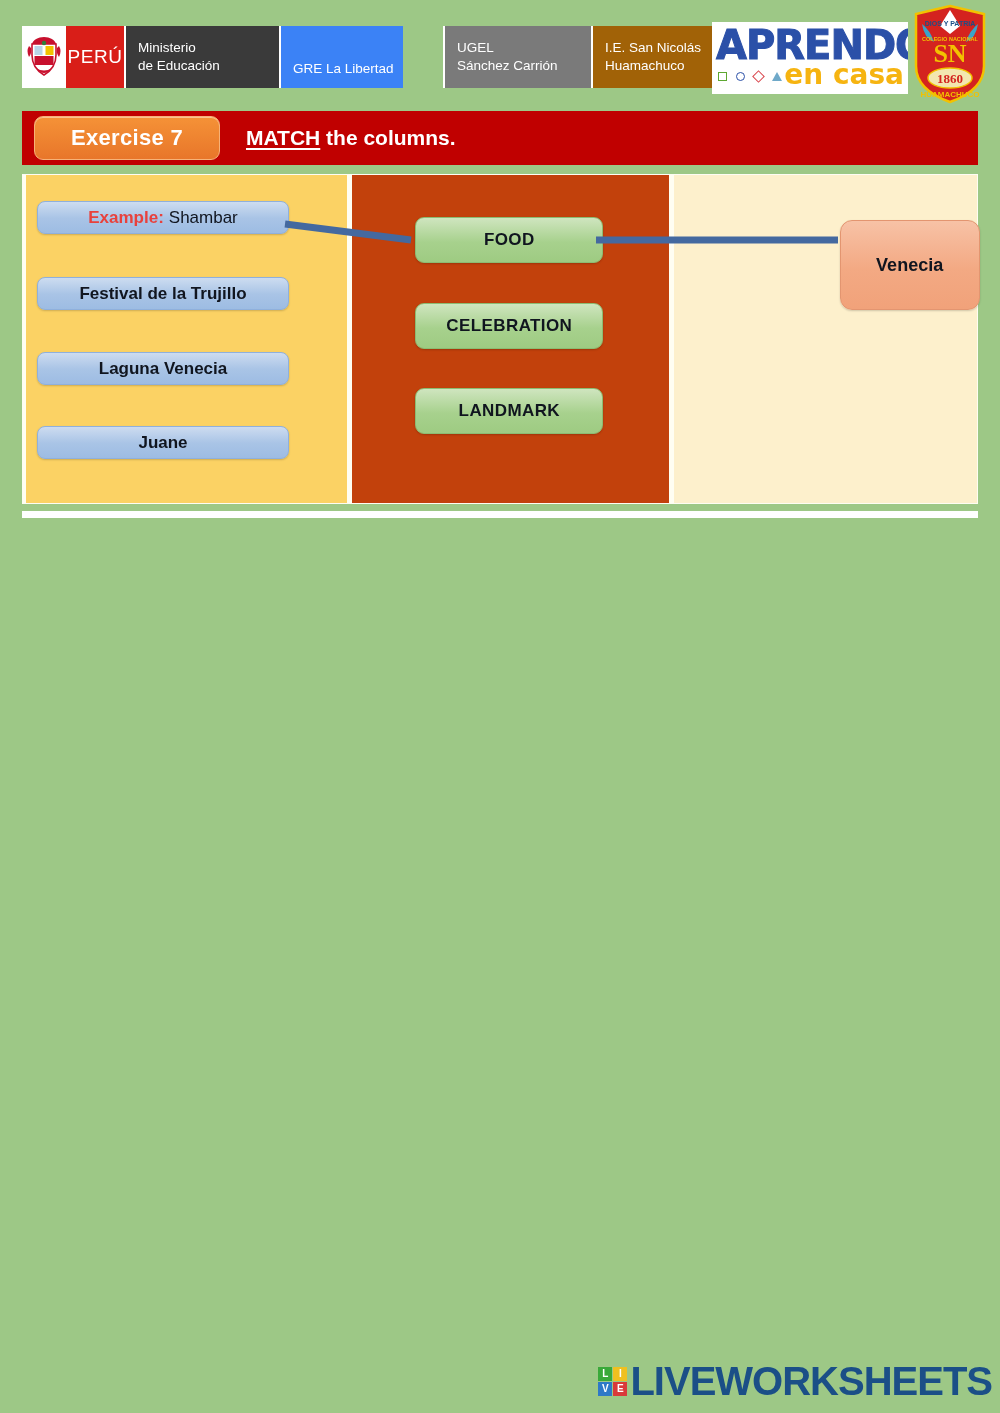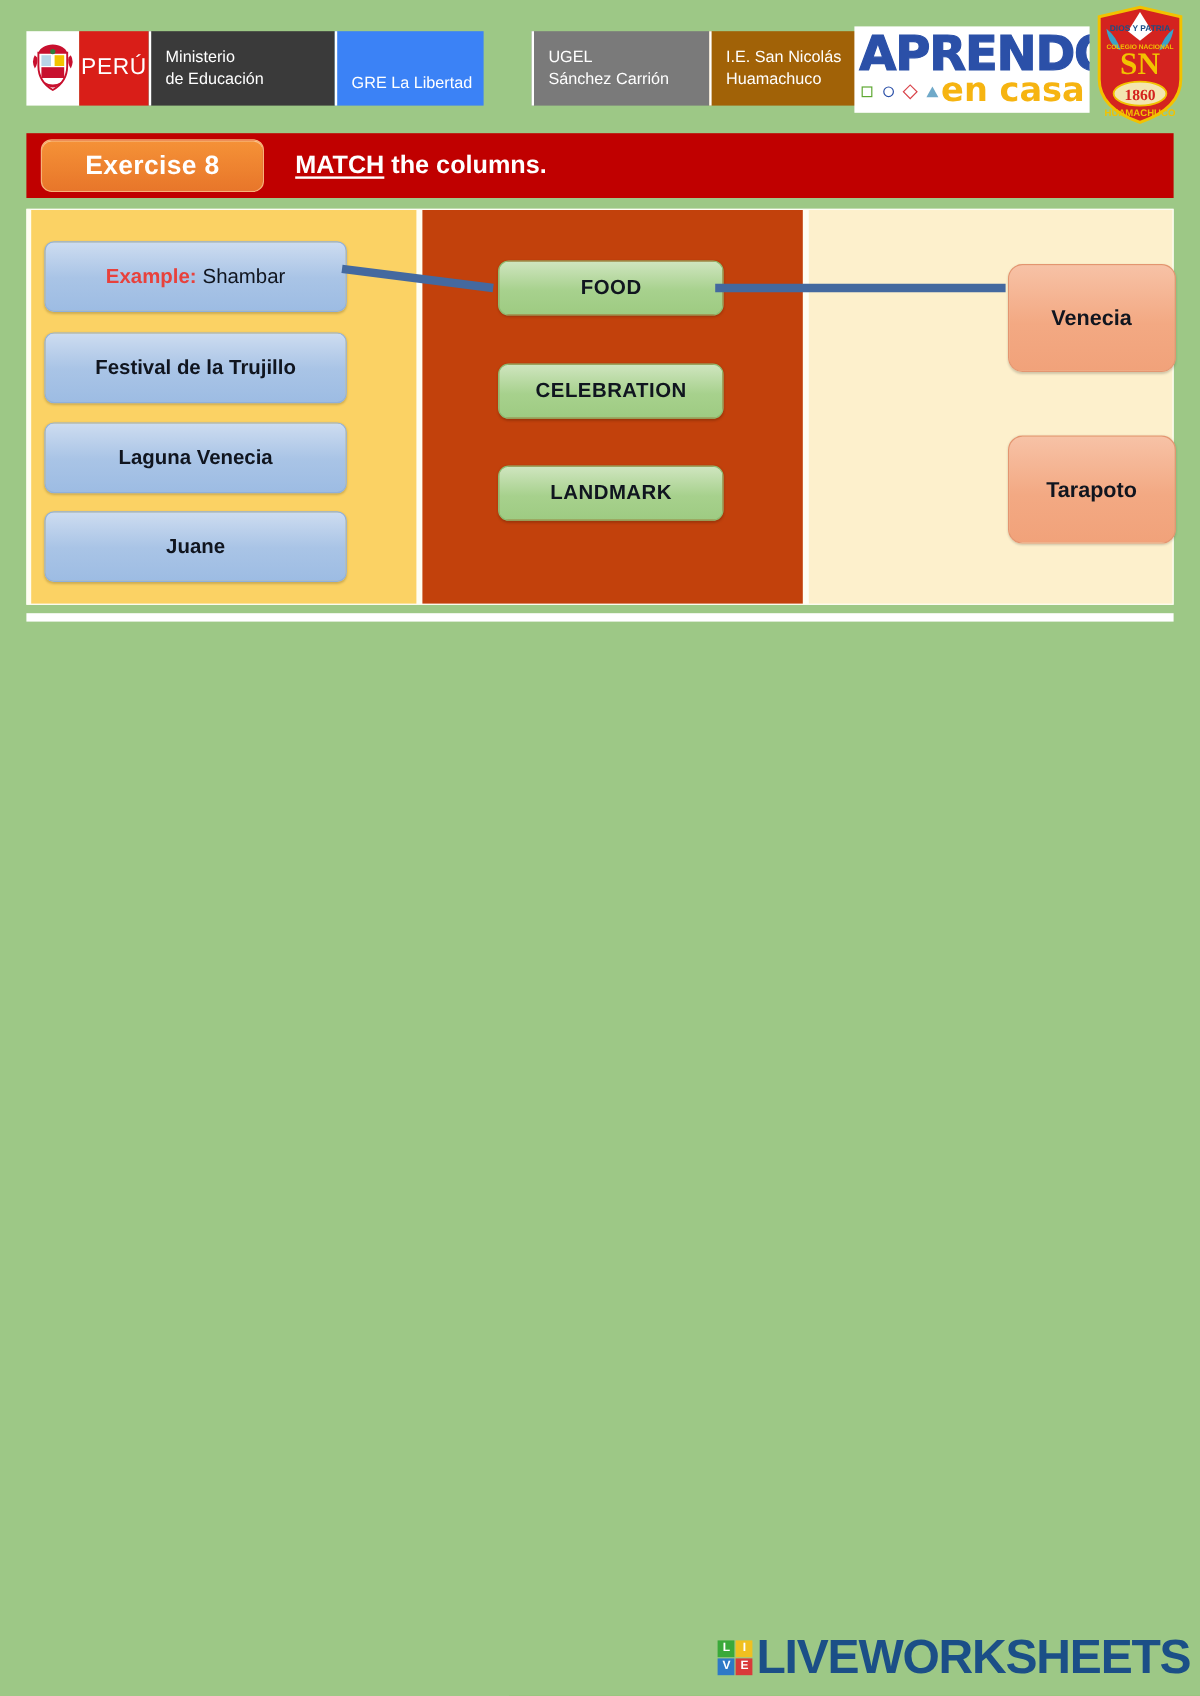--- a/index.html
+++ b/index.html
@@ -118,21 +118,21 @@
   .col-a { width: 322px; background: #fbd264; margin-left: 3px; }
   .col-b { width: 317px; background: #c2410c; margin-left: 5px; }
   .col-c { width: 304px; background: #fdf0cc; margin-left: 5px; }
 
   .card {
     position: absolute; display: flex; align-items: center; justify-content: center;
     font-weight: bold; color: #10151f; text-align: center;
     box-shadow: 0 1px 2px rgba(0,0,0,.18);
   }
   .card-blue {
-    width: 252px; height: 59px; left: 11px; border-radius: 8px;
+    width: 252px; height: 33px; left: 11px; border-radius: 8px;
     background: linear-gradient(180deg, #cddcf0 0%, #a9c4e6 52%, #9dbce3 100%);
     border: 1px solid #8fb0dc; font-size: 17px;
   }
   .card-green {
     width: 188px; height: 46px; left: 63px; border-radius: 9px;
     background: linear-gradient(180deg, #cfe5bf 0%, #a7d18d 55%, #9ecb82 100%);
     border: 1px solid #8cbc72; font-size: 17px; letter-spacing: .4px;
   }
   .card-orange {
     width: 140px; height: 90px; left: 166px; border-radius: 12px;
@@ -244,21 +244,21 @@
         <text x="40" y="37" text-anchor="middle" font-family="Liberation Sans, sans-serif" font-size="5.5" font-weight="bold" fill="#f2c200">COLEGIO NACIONAL</text>
         <text x="40" y="58" text-anchor="middle" font-family="Liberation Serif, serif" font-size="26" font-weight="bold" fill="#f2c200">SN</text>
         <ellipse cx="40" cy="74" rx="22" ry="10" fill="#f3e6b0" stroke="#f2c200" stroke-width="1.5"></ellipse>
         <text x="40" y="79" text-anchor="middle" font-family="Liberation Serif, serif" font-size="13" font-weight="bold" fill="#d4231f">1860</text>
         <text x="40" y="93" text-anchor="middle" font-family="Liberation Sans, sans-serif" font-size="8" font-weight="bold" fill="#f2c200">HUAMACHUCO</text>
       </svg>
     </div>
   </div>
 
   <div class="exercise-bar">
-    <div class="exercise-badge">Exercise 8</div>
+    <div class="exercise-badge">Exercise 7</div>
     <div class="exercise-instruction">
       <u>MATCH</u><span> the columns.</span>
     </div>
   </div>
 
   <div class="worksheet">
 
     <div class="col col-a">
       <div class="card card-blue" style="top:26px">
         <span class="example-label">Example:</span>
@@ -283,23 +283,20 @@
         <span>CELEBRATION</span>
       </div>
       <div class="card card-green" style="top:213px">
         <span>LANDMARK</span>
       </div>
     </div>
 
     <div class="col col-c">
       <div class="card card-orange" style="top:45px">
         <span>Venecia</span>
-      </div>
-      <div class="card card-orange" style="top:188px">
-        <span>Tarapoto</span>
       </div>
     </div>
   </div>
 
   <svg class="connectors" aria-hidden="true">
     <line id="conn-0" stroke="#44699f" stroke-width="7" stroke-linecap="butt" x1="285" y1="224" x2="411" y2="240"></line>
     <line id="conn-1" stroke="#44699f" stroke-width="7" stroke-linecap="butt" x1="596" y1="240" x2="838" y2="240"></line>
   </svg>
 
   <div class="separator"></div>

